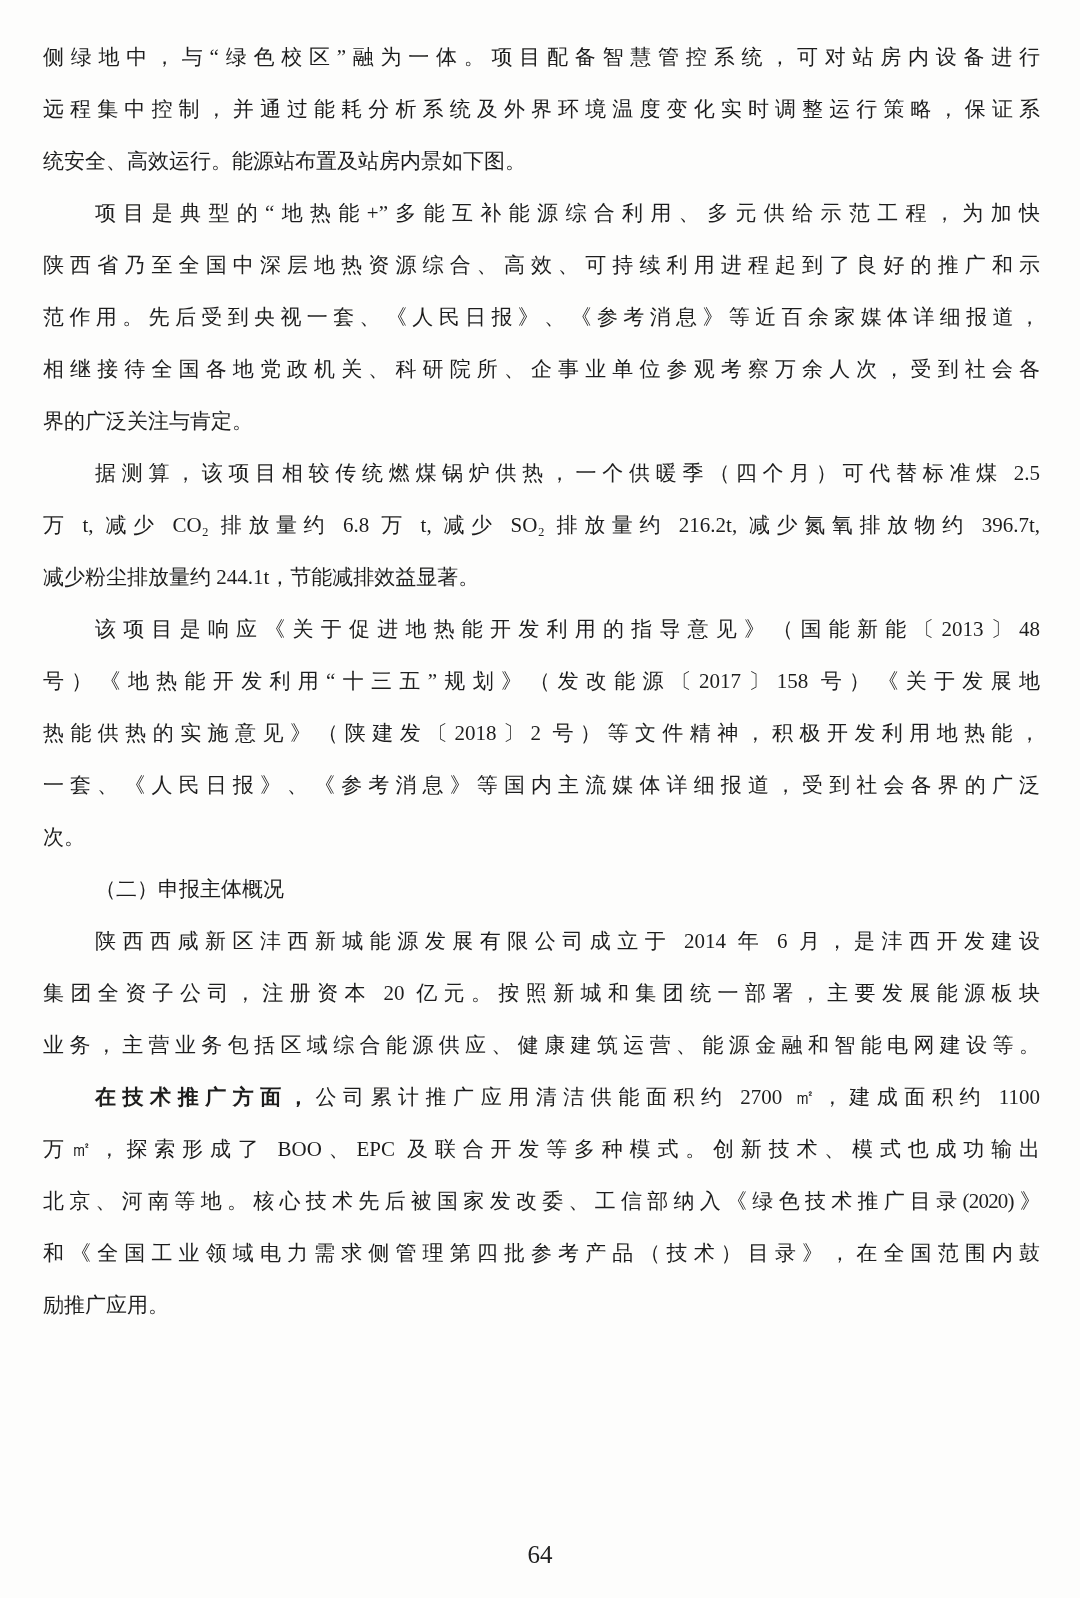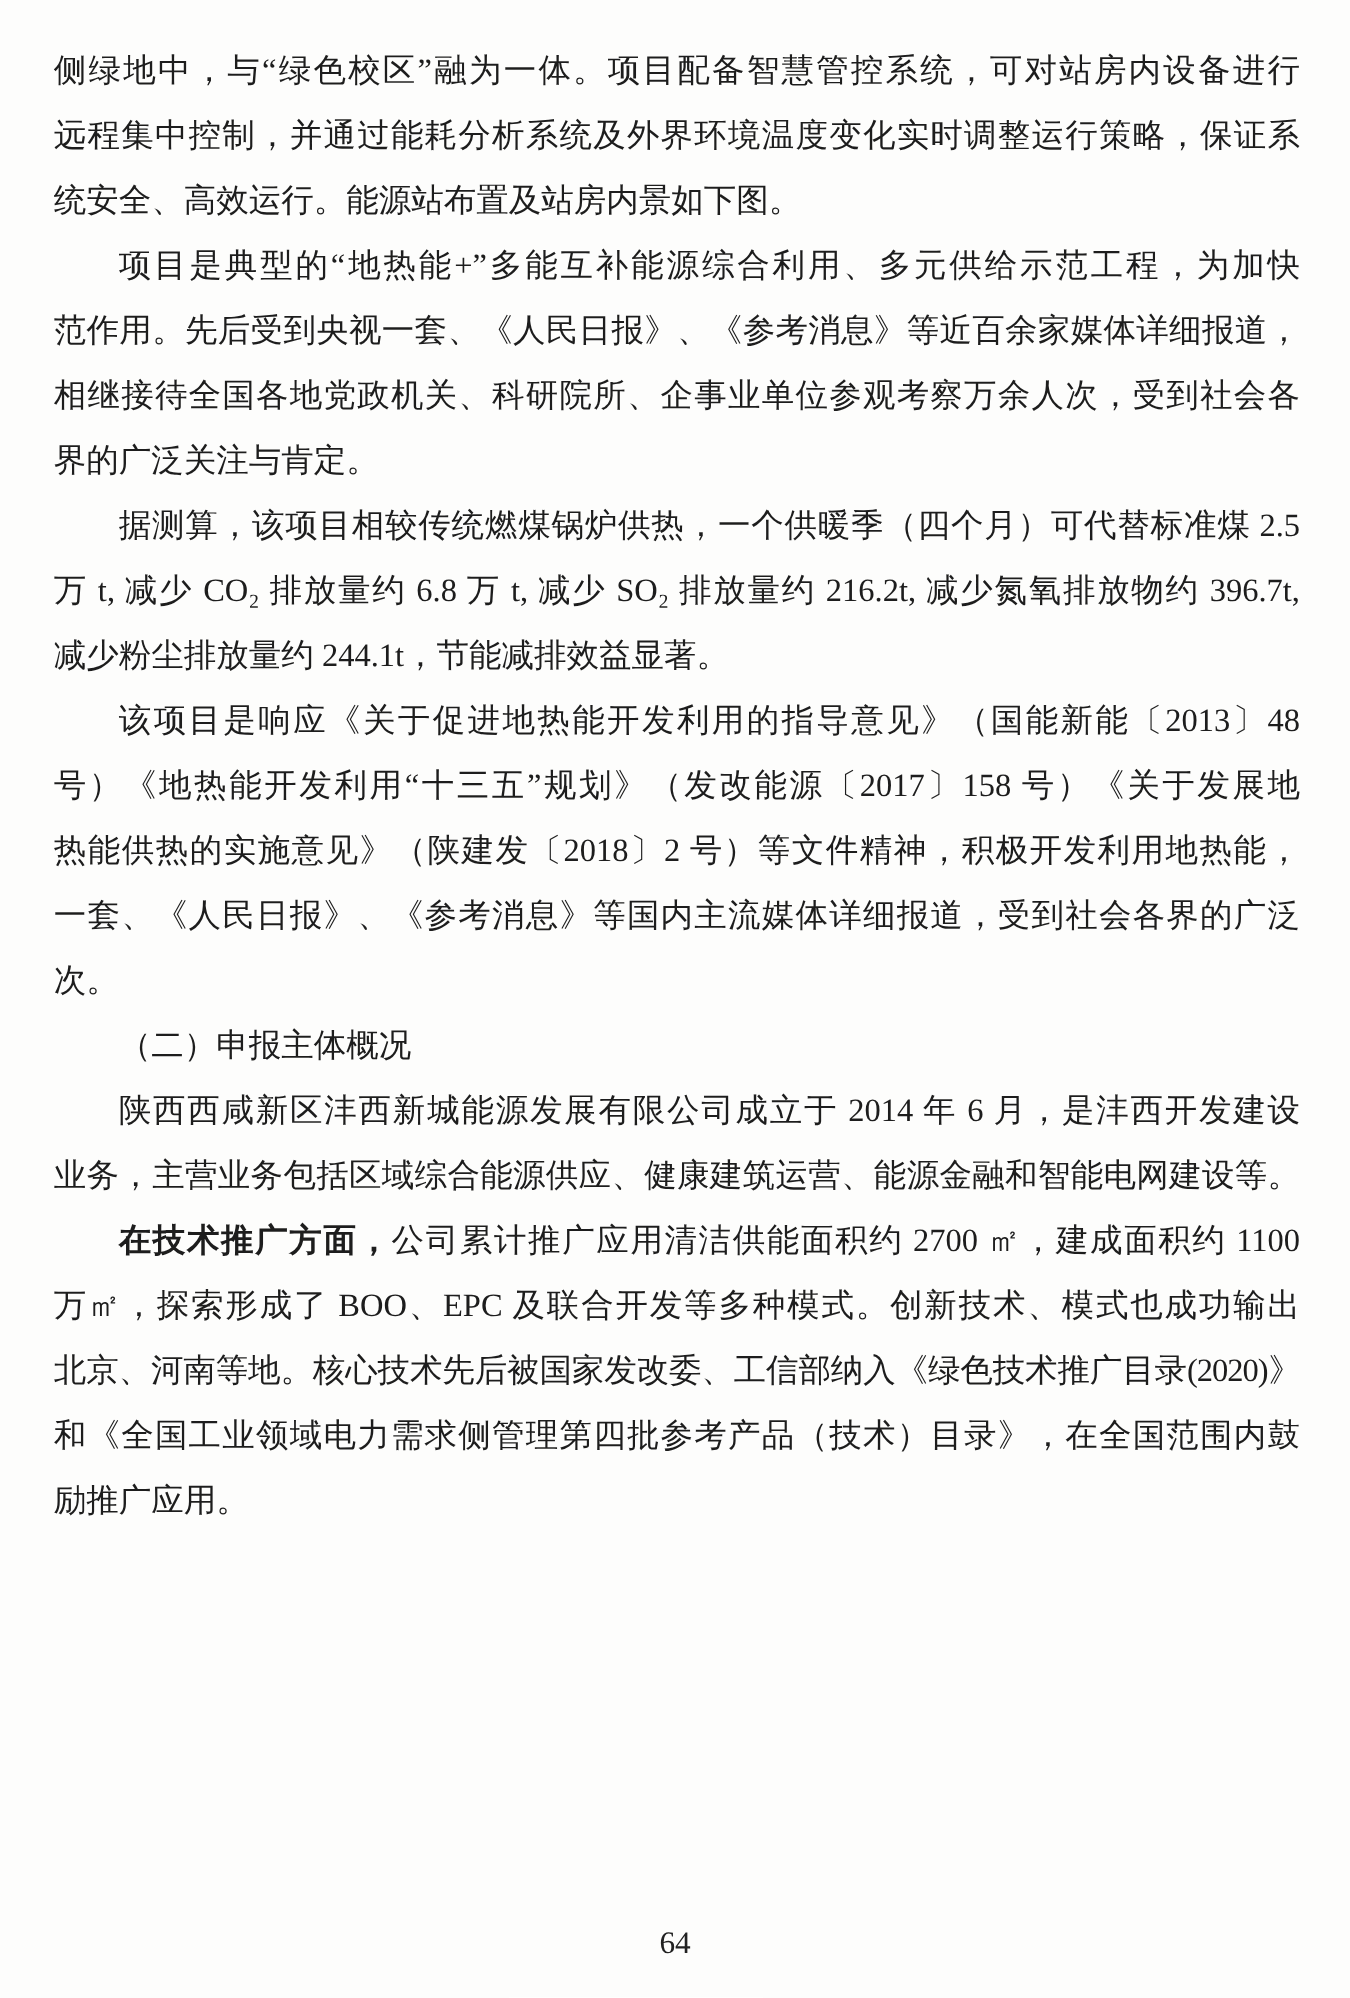--- a/index.html
+++ b/index.html
@@ -16,21 +16,21 @@
     color: #1d1d1d;
     font-family: "Liberation Serif", "DejaVu Serif", serif;
     overflow: hidden;
   }
   .content {
     padding: 31px 40px 0 43px; 
   }
   .line {
     height: 52px;
     line-height: 52px;
-    font-size: 26px;
+    font-size: 21px;
     overflow: hidden;
     white-space: pre-wrap;
     text-align: justify;
     text-align-last: justify;
   }
   .line.end {
     text-align: center;
     text-align-last: left;
   }
   .line.indent {
@@ -60,37 +60,39 @@
 <body>
 
 <div class="page">
   <div class="content">
 
     <div class="line">侧绿地中，与“绿色校区”融为一体。项目配备智慧管控系统，可对站房内设备进行</div>
     <div class="line">远程集中控制，并通过能耗分析系统及外界环境温度变化实时调整运行策略，保证系</div>
     <div class="line end">统安全、高效运行。能源站布置及站房内景如下图。</div>
 
     <div class="line indent">项目是典型的“地热能+”多能互补能源综合利用、多元供给示范工程，为加快</div>
+    <div class="line">陕西省乃至全国中深层地热资源综合、高效、可持续利用进程起到了良好的推广和示</div>
     <div class="line">范作用。先后受到央视一套、《人民日报》、《参考消息》等近百余家媒体详细报道，</div>
     <div class="line">相继接待全国各地党政机关、科研院所、企事业单位参观考察万余人次，受到社会各</div>
     <div class="line end">界的广泛关注与肯定。</div>
 
     <div class="line indent">据测算，该项目相较传统燃煤锅炉供热，一个供暖季（四个月）可代替标准煤 2.5</div>
     <div class="line">万 t, 减少 CO₂ 排放量约 6.8 万 t, 减少 SO₂ 排放量约 216.2t, 减少氮氧排放物约 396.7t,</div>
     <div class="line end">减少粉尘排放量约 244.1t，节能减排效益显著。</div>
 
     <div class="line indent">该项目是响应《关于促进地热能开发利用的指导意见》（国能新能〔2013〕48</div>
     <div class="line">号）《地热能开发利用“十三五”规划》（发改能源〔2017〕158 号）《关于发展地</div>
     <div class="line">热能供热的实施意见》（陕建发〔2018〕2 号）等文件精神，积极开发利用地热能，</div>
     <div class="line">一套、《人民日报》、《参考消息》等国内主流媒体详细报道，受到社会各界的广泛</div>
     <div class="line end">次。</div>
 
     <div class="line end indent">（二）申报主体概况</div>
 
     <div class="line indent">陕西西咸新区沣西新城能源发展有限公司成立于 2014 年 6 月，是沣西开发建设</div>
+    <div class="line">集团全资子公司，注册资本 20 亿元。按照新城和集团统一部署，主要发展能源板块</div>
     <div class="line">业务，主营业务包括区域综合能源供应、健康建筑运营、能源金融和智能电网建设等。</div>
 
     <div class="line indent"><span class="lead-bold">在技术推广方面，</span><span>公司累计推广应用清洁供能面积约 2700 ㎡，建成面积约 1100</span></div>
     <div class="line">万㎡，探索形成了 BOO、EPC 及联合开发等多种模式。创新技术、模式也成功输出</div>
     <div class="line squeeze">北京、河南等地。核心技术先后被国家发改委、工信部纳入《绿色技术推广目录(2020)》</div>
     <div class="line">和《全国工业领域电力需求侧管理第四批参考产品（技术）目录》，在全国范围内鼓</div>
     <div class="line end">励推广应用。</div>
 
   </div>
 

